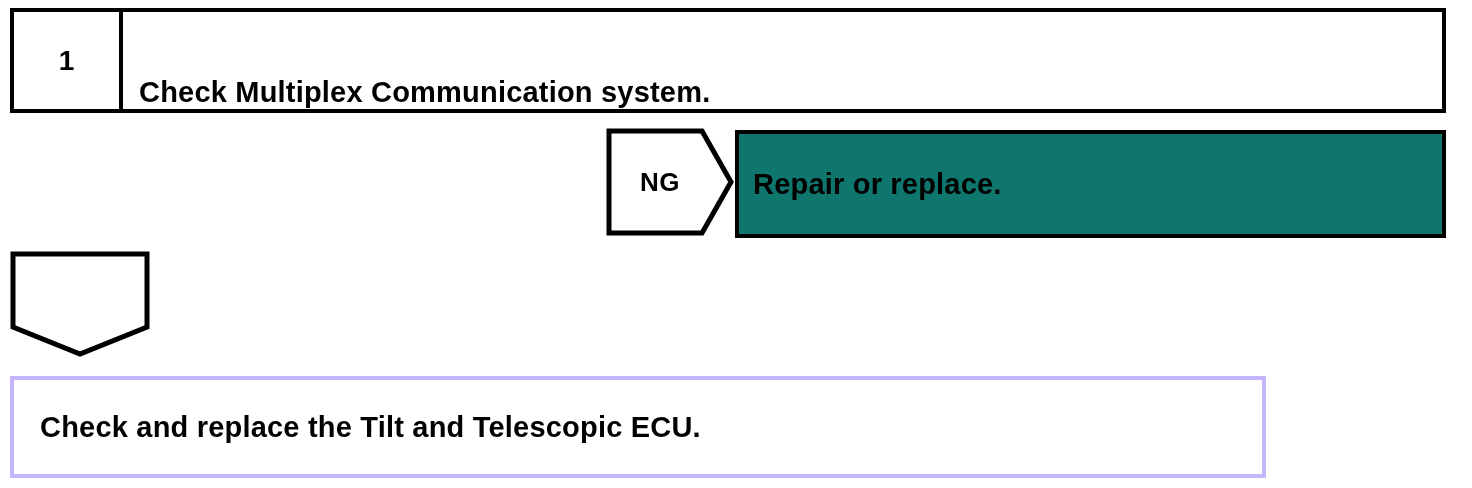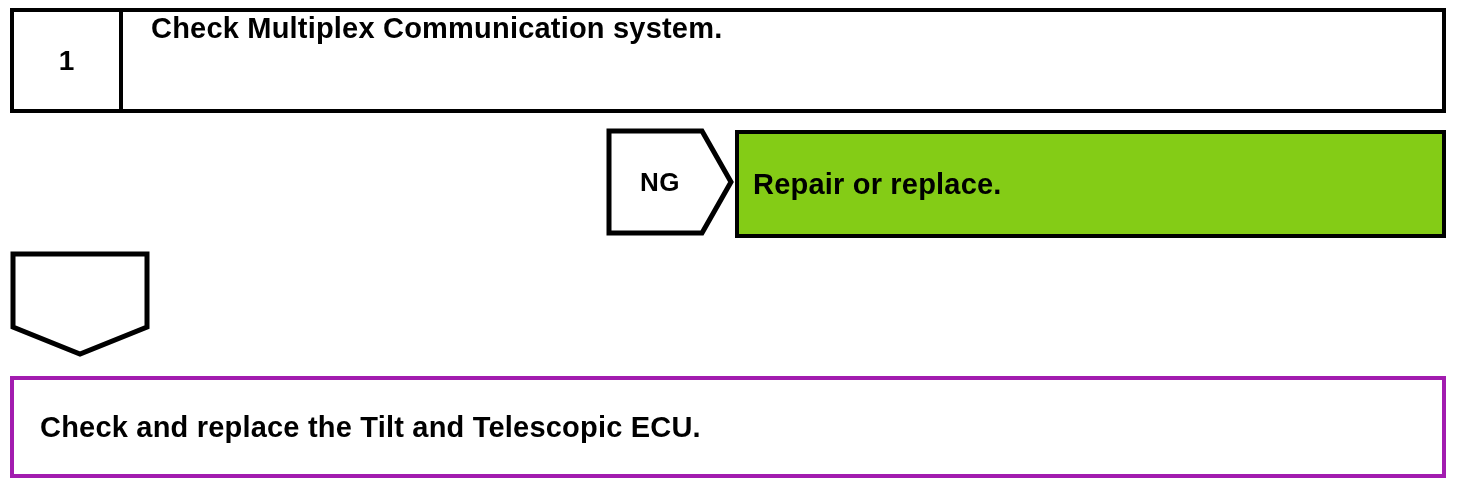--- a/index.html
+++ b/index.html
@@ -44,22 +44,22 @@
   }
   .step-number {
     font-size: 28px;
     font-weight: bold;
     color: #000000;
     letter-spacing: 0px;
   }
   .step-text-cell {
     flex: 1 1 auto;
     display: flex;
-    align-items: flex-start;
-    padding-left: 28px;
+    align-items: flex-end;
+    padding-left: 16px;
     box-sizing: border-box;
   }
   .step-text {
     font-size: 29px;
     font-weight: bold;
     color: #000000;
     letter-spacing: 0.2px;
     white-space: nowrap;
   }
 
@@ -93,21 +93,21 @@
   }
 
   .result-box {
     position: absolute;
     left: 735px;
     top: 130px;
     width: 711px;
     height: 108px;
     border: 4px solid #000000;
     box-sizing: border-box;
-    background: #84cc16;
+    background: #0f766e;
     display: flex;
     align-items: center;
     padding-left: 14px;
   }
   .result-text {
     font-size: 29px;
     font-weight: bold;
     color: #000000;
     letter-spacing: 0.2px;
     white-space: nowrap;
@@ -140,23 +140,23 @@
     font-weight: bold;
     color: #000000;
     letter-spacing: 0.5px;
   }
 
   
   .final-box {
     position: absolute;
     left: 10px;
     top: 376px;
-    width: 1436px;
+    width: 1256px;
     height: 102px;
-    border: 4px solid #a21caf;
+    border: 4px solid #c4b5fd;
     box-sizing: border-box;
     background: #ffffff;
     display: flex;
     align-items: center;
     padding-left: 26px;
   }
   .final-text {
     font-size: 29px;
     font-weight: bold;
     color: #000000;

